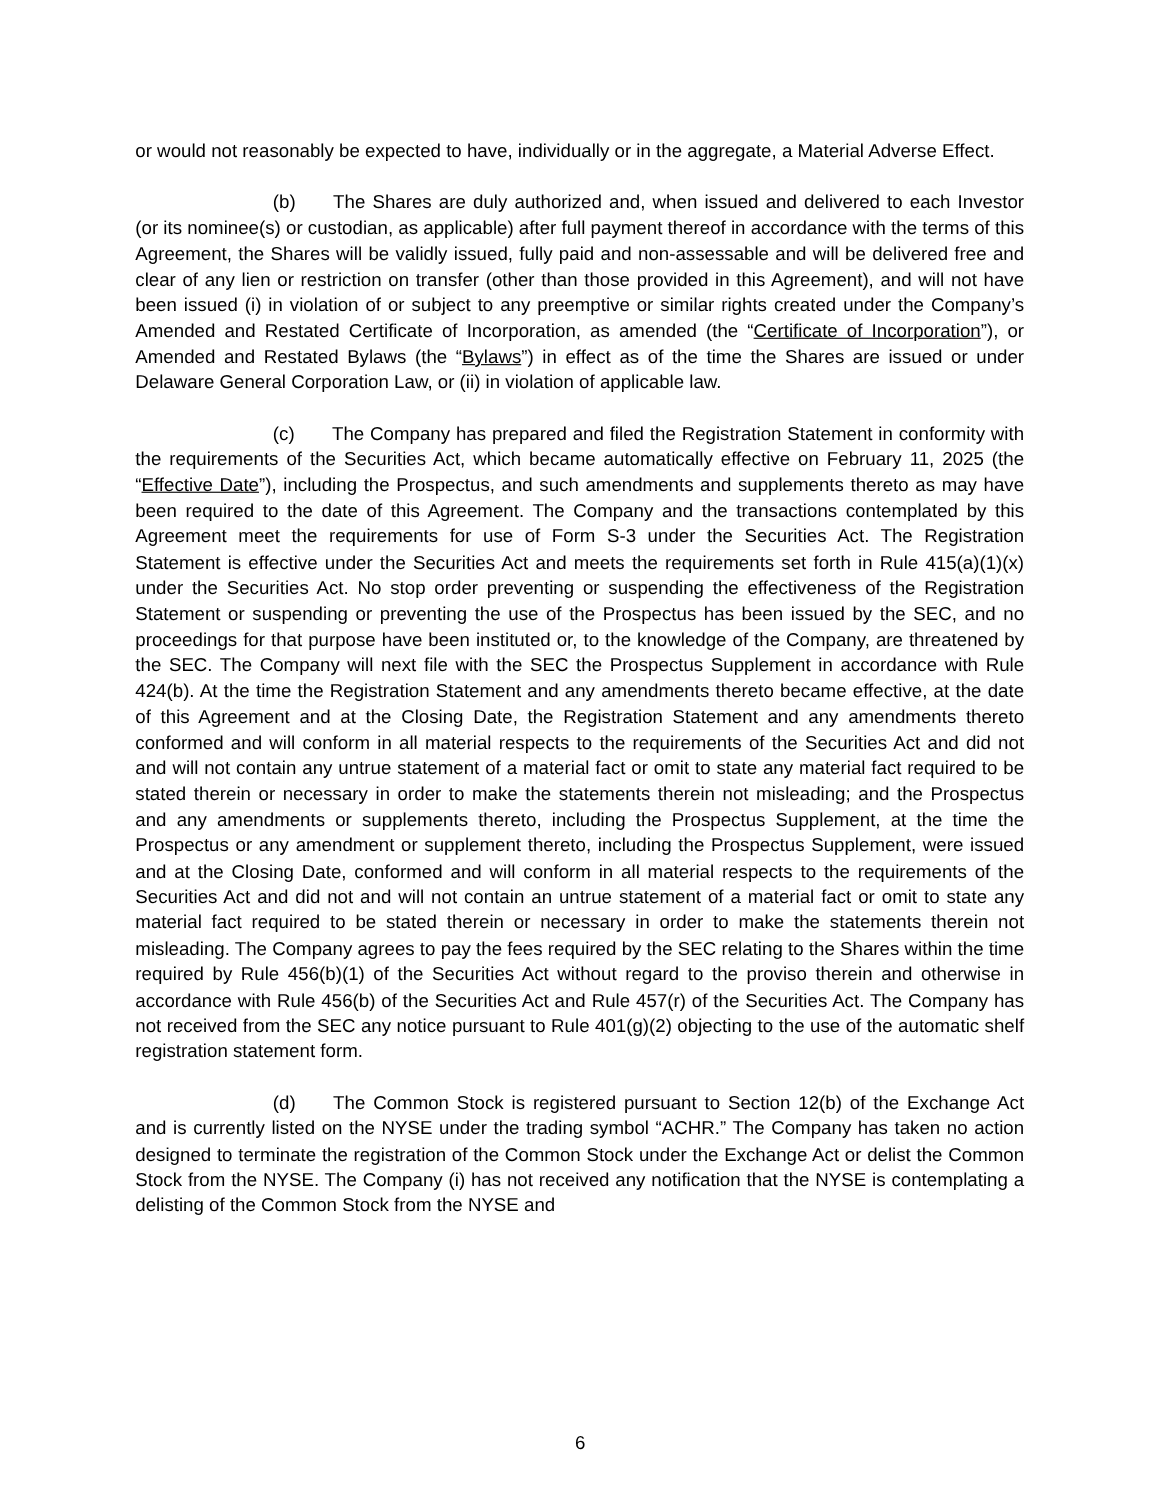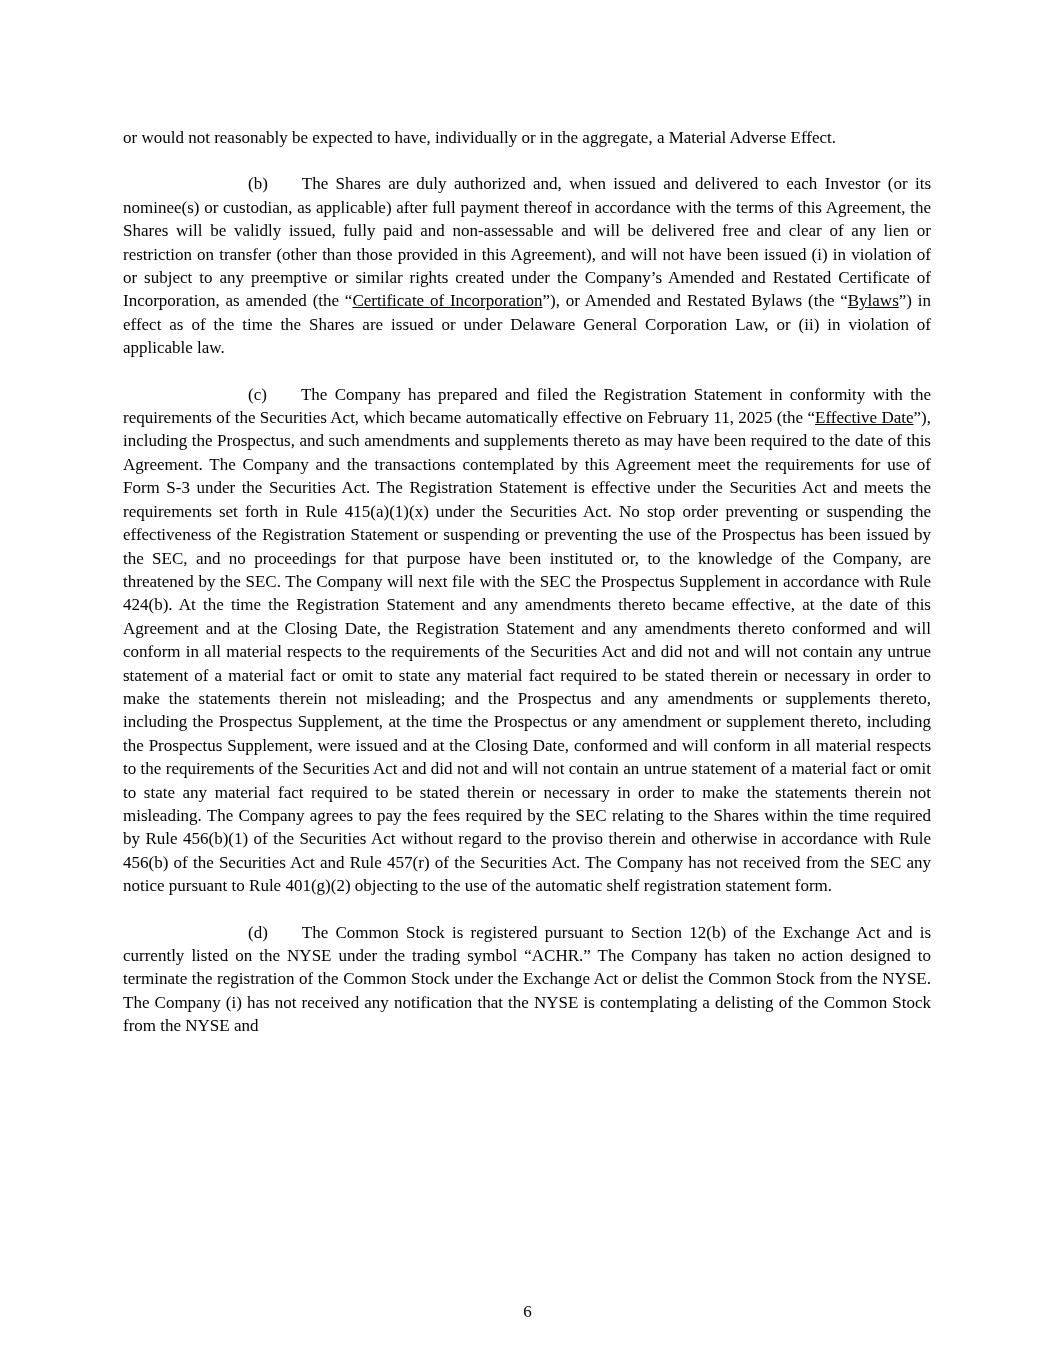--- a/index.html
+++ b/index.html
@@ -6,21 +6,21 @@
     margin: 0;
     padding: 0;
     background: #ffffff;
   }
   .page {
     position: relative;
     width: 1055px;
     height: 1365px;
     background: #ffffff;
     color: #000000;
-    font-family: Liberation Serif, serif;
+    font-family: Liberation Sans, sans-serif;
     font-size: 17px;
     line-height: 23.4px;
     box-sizing: border-box;
   }
   .content {
     position: absolute;
     top: 126px;
     left: 123px;
     width: 808px;
   }

